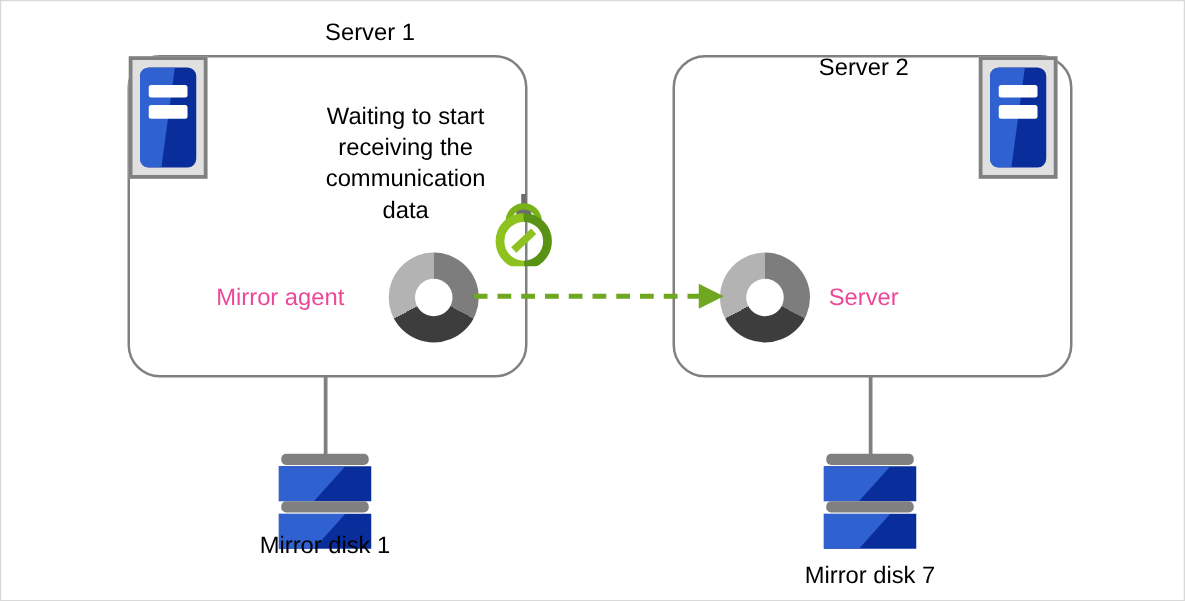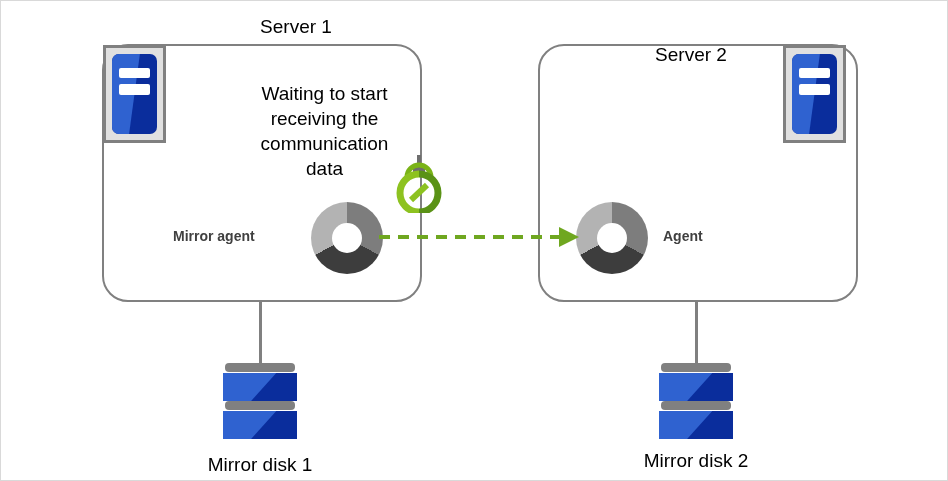--- a/index.html
+++ b/index.html
@@ -116,25 +116,24 @@
     transform: translate(-50%, -50%);
     width: 30px; height: 30px;
     border-radius: 50%;
     background: #ffffff;
   }
   #agent1-donut { left: 310px; top: 201px; }
   #agent2-donut { left: 575px; top: 201px; }
 
   .agent-label {
     position: absolute;
-    font-size: 14px;
-    color: #404040;
+    font-size: 19px;
+    color: #ec4899;
     white-space: nowrap;
     line-height: 1;
-    font-weight: bold;
   }
   #agent1-label { left: 172px; top: 228px; }
   #agent2-label { left: 662px; top: 228px; }
 
   
   #transfer-arrow {
     position: absolute;
     left: 378px;
     top: 218px;
     width: 200px;
@@ -199,21 +198,21 @@
   }
 
   .disk-label {
     position: absolute;
     font-size: 19px;
     color: #000000;
     text-align: center;
     white-space: nowrap;
     line-height: 1;
   }
-  #disk1-label { left: 134px; top: 454px; width: 250px; }
+  #disk1-label { left: 134px; top: 426px; width: 250px; }
   #disk2-label { left: 570px; top: 450px; width: 250px; }
 </style>
 </head>
 <body>
 
 <div id="canvas">
 
   <div id="server1-title" class="server-title">Server 1</div>
 
   <div id="server2-title" class="server-title">Server 2</div>
@@ -240,21 +239,21 @@
 
   <div id="status-text">Waiting to start
 receiving the
 communication
 data</div>
 
   <div id="agent1-donut" class="agent-donut"></div>
   <div id="agent1-label" class="agent-label">Mirror agent</div>
 
   <div id="agent2-donut" class="agent-donut"></div>
-  <div id="agent2-label" class="agent-label">Agent</div>
+  <div id="agent2-label" class="agent-label">Server</div>
 
   <svg id="transfer-arrow" viewBox="0 0 200 36">
     <line x1="0" y1="18" x2="182" y2="18" stroke="#6fa720" stroke-width="4" stroke-dasharray="11,8"></line>
     <polygon points="180,8 200,18 180,28" fill="#6fa720"></polygon>
   </svg>
 
   <svg id="stopwatch-icon" viewBox="0 0 52 58">
 
     <rect x="24" y="0" width="4" height="14" fill="#6e6e6e"></rect>
 
@@ -287,15 +286,15 @@
   <div id="disk2" class="disk-stack">
     <div class="disk-cap c1"></div>
     <div class="disk-body d1">
       <div class="disk-body-light"></div>
     </div>
     <div class="disk-cap c2"></div>
     <div class="disk-body d2">
       <div class="disk-body-light"></div>
     </div>
   </div>
-  <div id="disk2-label" class="disk-label">Mirror disk 2</div>
+  <div id="disk2-label" class="disk-label">Mirror disk 7</div>
 
 </div>
 
 </body></html>

